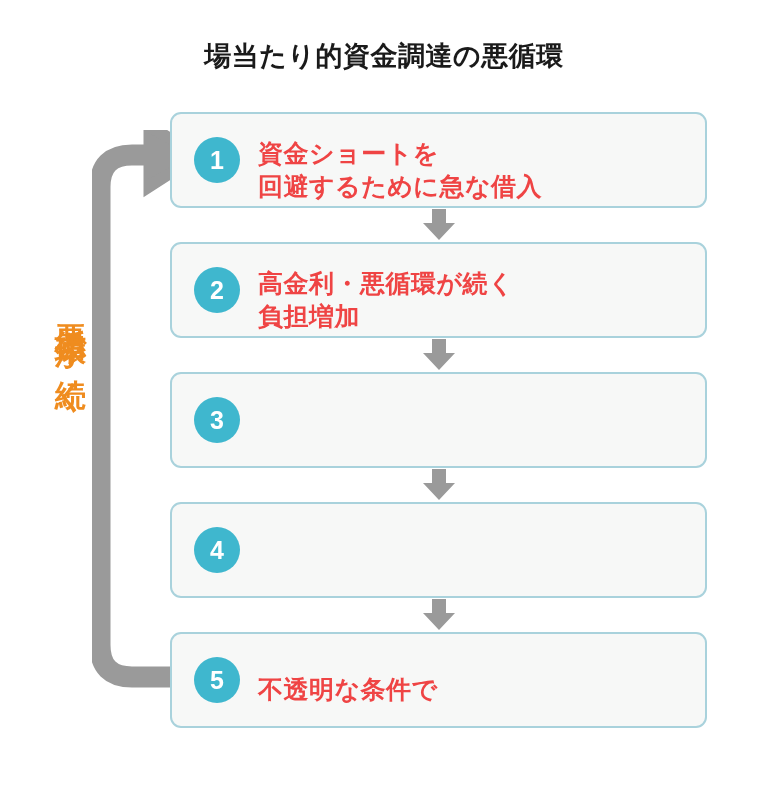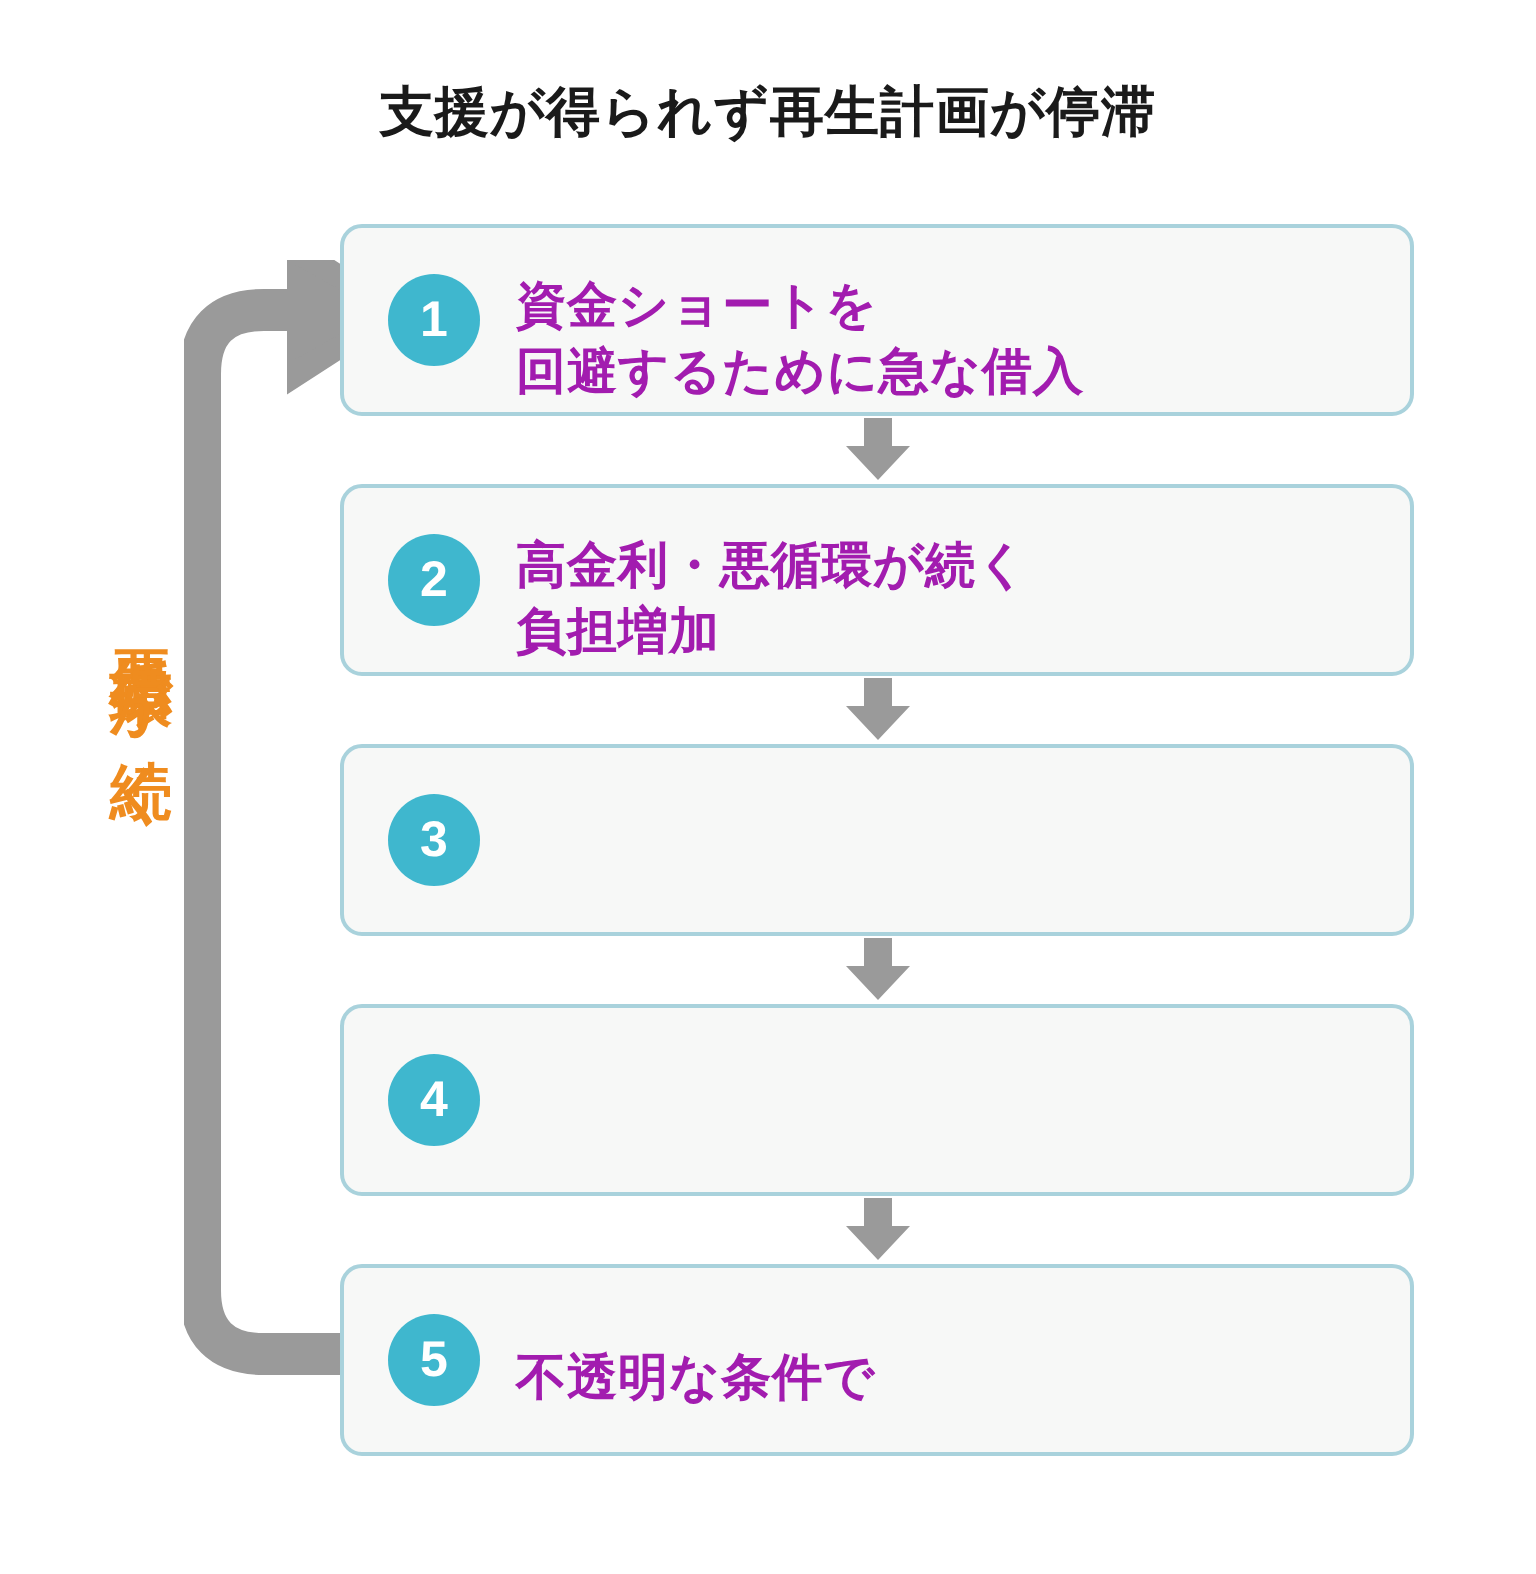--- a/index.html
+++ b/index.html
@@ -94,21 +94,21 @@
     font-size: 25px;
     font-weight: 700;
     display: flex;
     align-items: center;
     justify-content: center;
     line-height: 1;
   }
 
   .step-text {
     margin-left: 18px;
-    color: #a21caf;
+    color: #ef4444;
     font-size: 25px;
     font-weight: 700;
     line-height: 1.32;
     letter-spacing: 0.5px;
     white-space: pre-line;
     margin-top: 19px;
   }
 
   
   .gap {
@@ -122,21 +122,21 @@
     transform: translateX(-50%);
     width: 34px;
     height: 32px;
   }
 </style>
 </head>
 <body>
 
 <div id="diagram">
 
-  <div class="title">支援が得られず再生計画が停滞</div>
+  <div class="title">場当たり的資金調達の悪循環</div>
 
   <div class="loop-label">悪循環が続く</div>
 
   <svg class="loop-arrow" viewBox="0 0 100 570" width="100" height="570" xmlns="http://www.w3.org/2000/svg">
     <path d="M 100 547
              L 40 547
              Q 8 547 8 515
              L 8 57
              Q 8 25 40 25
              L 62 25

